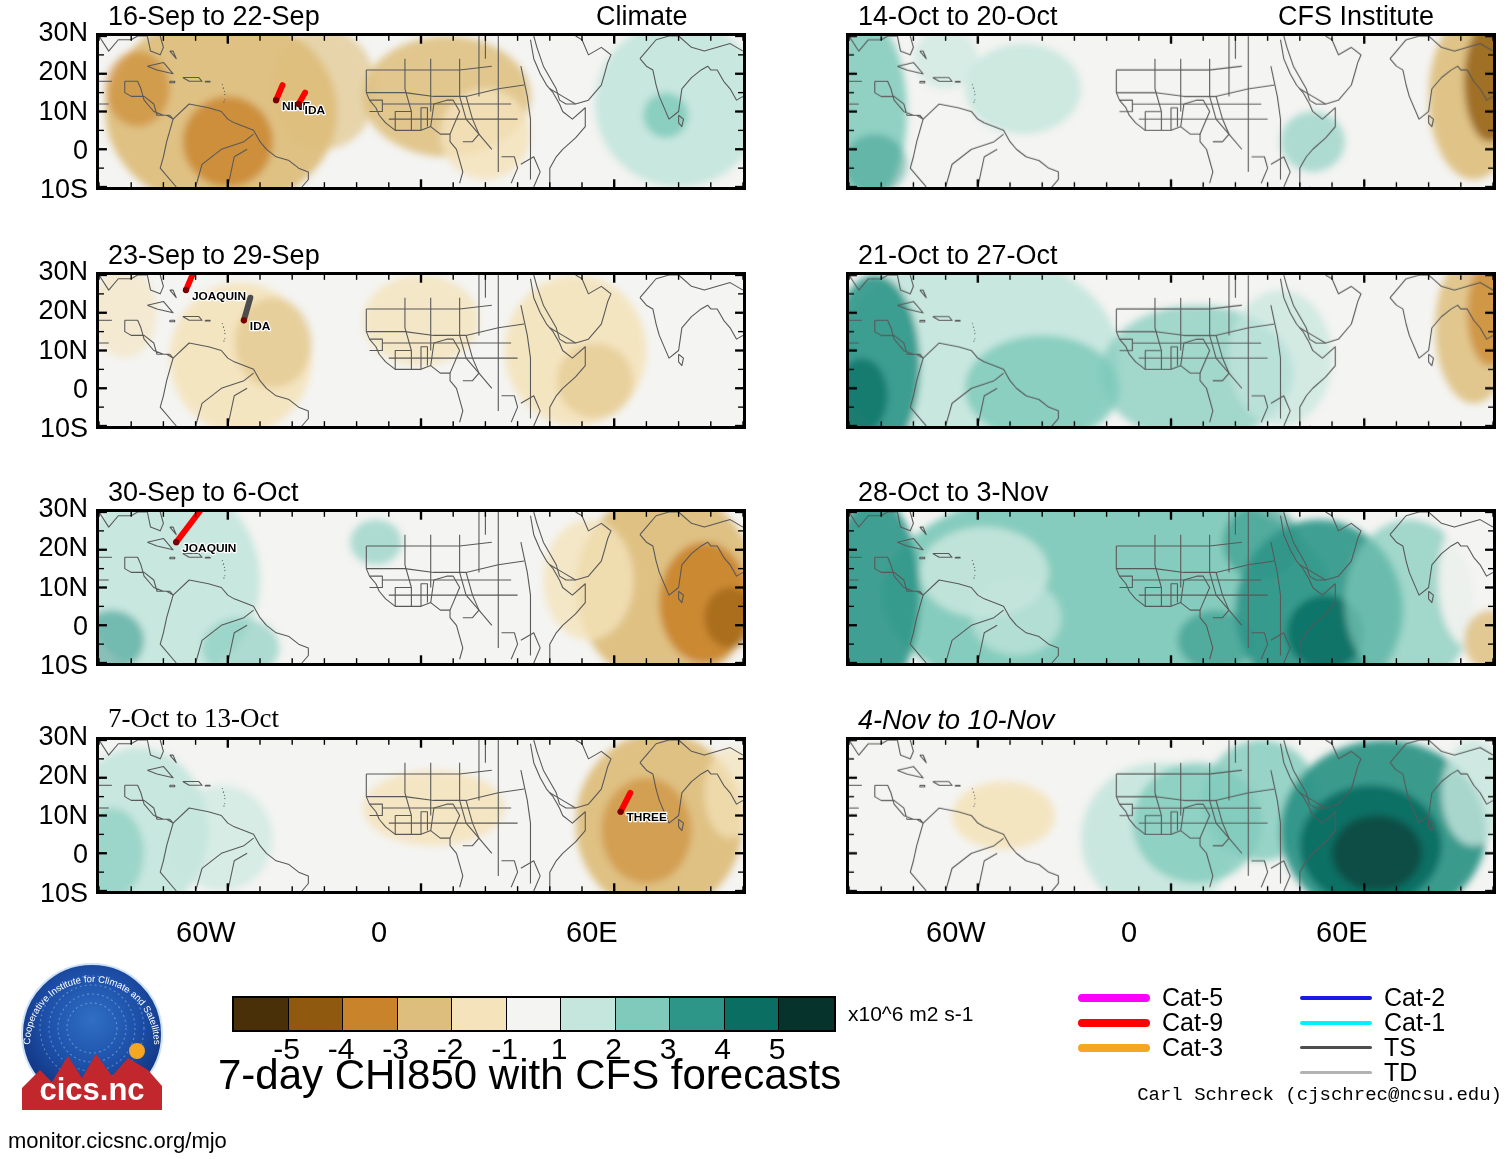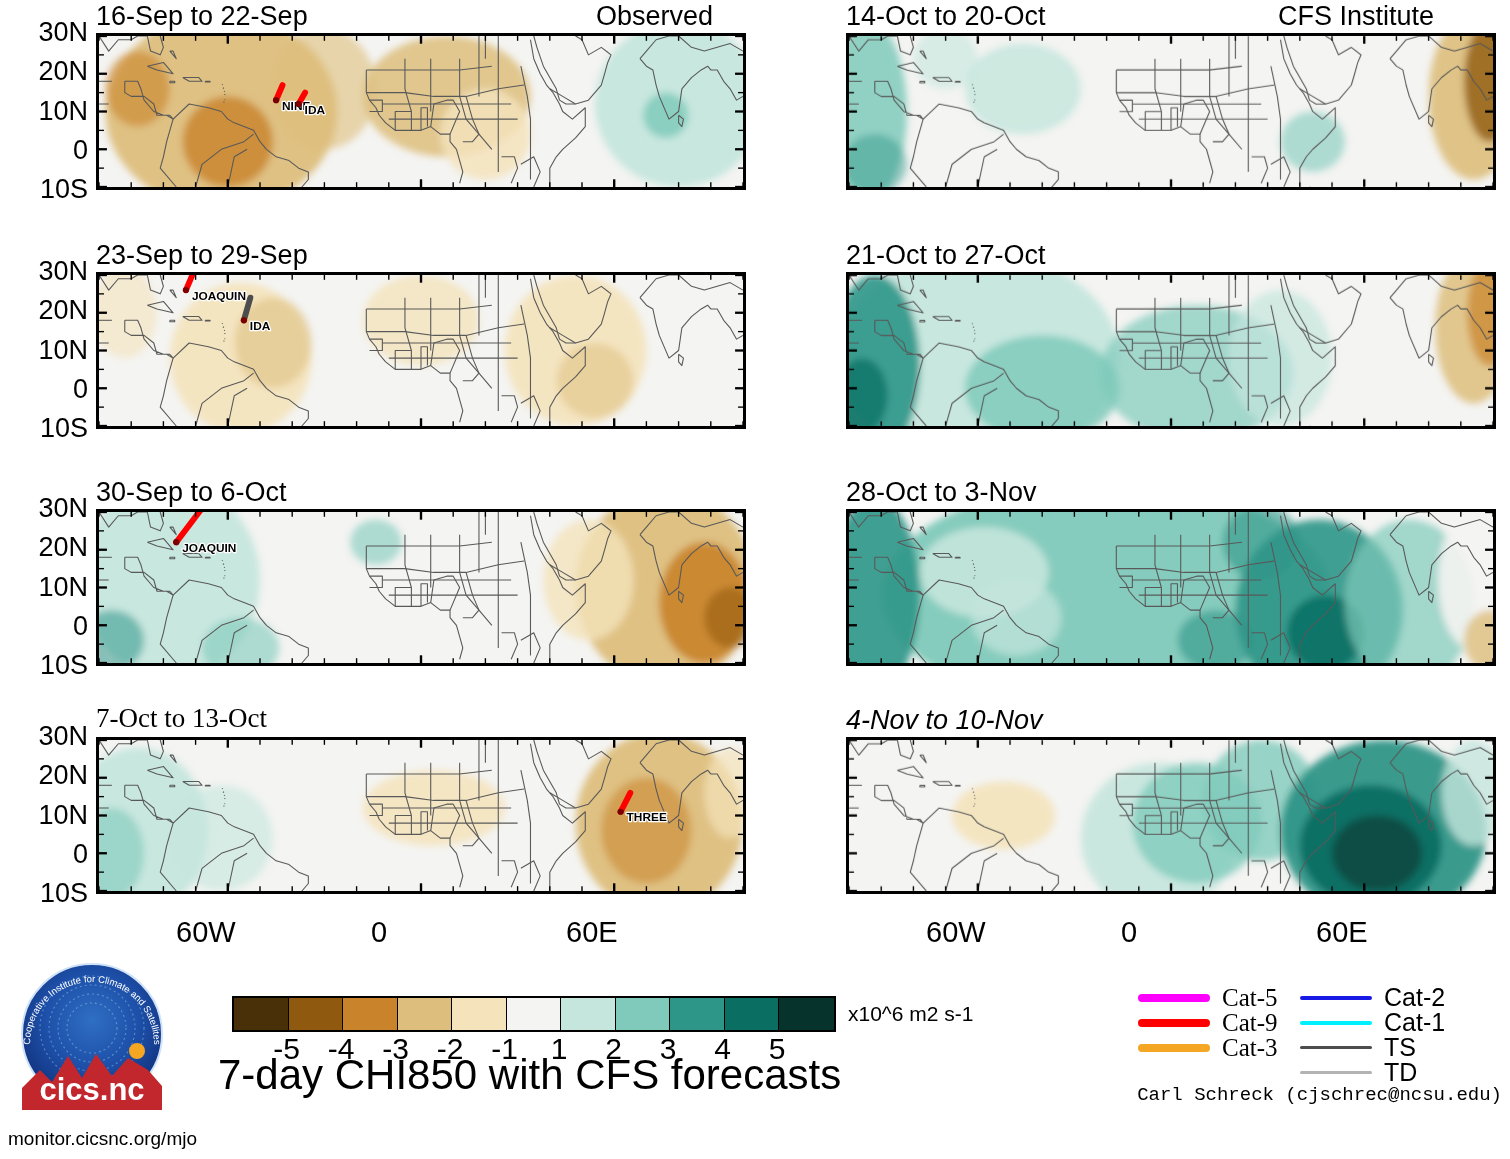--- a/index.html
+++ b/index.html
@@ -1,18 +1,18 @@
 <!DOCTYPE html>
 <html><head>
 <meta charset="utf-8">
 <style>
   html,body{margin:0;padding:0;background:#ffffff;}
   body{width:1510px;height:1159px;position:relative;overflow:hidden;
        font-family:"Liberation Sans","DejaVu Sans",sans-serif;color:#000;}
-  .panel-title{position:absolute;font-size:27px;line-height:27px;color:#000;white-space:nowrap;}
+  .panel-title{position:absolute;font-size:27px;line-height:27px;color:#000;white-space:nowrap;margin-left:12px;}
   .panel-corner{position:absolute;font-size:27px;line-height:27px;color:#000;white-space:nowrap;}
 
   .map-frame{position:absolute;border:3px solid #000;background:#f4f4f2;overflow:hidden;box-sizing:border-box;}
   .map-svg{position:absolute;left:0;top:0;width:100%;height:100%;display:block;}
 
   .ylab{position:absolute;font-size:27px;line-height:27px;text-align:right;white-space:nowrap;}
   .xlab{position:absolute;font-size:29px;line-height:29px;text-align:left;white-space:nowrap;}
 
   
   #colorbar-wrap{position:absolute;left:232px;top:996px;}
@@ -28,35 +28,35 @@
 
   
   .legend-col{position:absolute;}
   .legend-row{display:flex;align-items:center;height:25px;}
   .legend-swatch{width:72px;height:8px;border-radius:5px;margin-right:12px;}
   .legend-swatch.thin{height:4px;border-radius:2px;}
   .legend-swatch.thinner{height:3px;border-radius:2px;}
   .legend-label{font-size:25px;line-height:25px;white-space:nowrap;}
 
   
-  #foot-left{position:absolute;left:8px;top:1128px;font-size:19px;white-space:nowrap;}
+  #foot-left{position:absolute;left:8px;top:1128px;font-size:22px;white-space:nowrap;}
   #foot-right{position:absolute;right:8px;top:1084px;font-size:19px;white-space:nowrap;font-family:Liberation Mono, monospace;}
 
   
   #cics-logo{position:absolute;left:16px;top:958px;width:152px;height:152px;}
 
   .storm-label{font-size:12px;font-weight:bold;font-family:"Liberation Sans",sans-serif;fill:#000;
                paint-order:stroke;stroke:#ffffff;stroke-width:2.5px;stroke-linejoin:round;}
 </style>
 </head>
 <body>
 
 <div id="panels-root">
     <div class="panel-title" style="left: 96px; top: 3px;">16-Sep to 22-Sep</div>
-    <div class="panel-corner" style="left: 596px; top: 3px;">Observed</div>
+    <div class="panel-corner" style="left: 596px; top: 3px;">Climate</div>
     <div class="ylab" style="left: 6px; width: 82px; top: 19px;">30N</div>
     <div class="ylab" style="left: 6px; width: 82px; top: 58.25px;">20N</div>
     <div class="ylab" style="left: 6px; width: 82px; top: 97.5px;">10N</div>
     <div class="ylab" style="left: 6px; width: 82px; top: 136.75px;">0</div>
     <div class="ylab" style="left: 6px; width: 82px; top: 176px;">10S</div>
     <div class="map-frame" style="left: 96px; top: 33px; width: 650px; height: 157px;">
       <svg class="map-svg" viewBox="0 0 650 157" preserveAspectRatio="none">
         <defs>
           <filter id="blur-obs-1" x="-30%" y="-30%" width="160%" height="160%">
             <feGaussianBlur stdDeviation="4"></feGaussianBlur>
@@ -1179,21 +1179,21 @@
       <span style="left: 351.5px;">2</span>
       <span style="left: 406px;">3</span>
       <span style="left: 460.5px;">4</span>
       <span style="left: 515px;">5</span>
     </div>
 </div>
 <div id="cbar-units">x10^6 m2 s-1</div>
 
 <div id="main-title">7-day CHI850 with CFS forecasts</div>
 
-<div class="legend-col" id="legend-left" style="left:1138px;top:985px;font-family:Liberation Serif, serif;">
+<div class="legend-col" id="legend-left" style="left:1078px;top:985px;">
     <div class="legend-row">
       <div class="legend-swatch" style="background: rgb(255, 0, 255);"></div>
       <span class="legend-label">Cat-5</span>
     </div>
     <div class="legend-row">
       <div class="legend-swatch" style="background: rgb(255, 0, 0);"></div>
       <span class="legend-label">Cat-9</span>
     </div>
     <div class="legend-row">
       <div class="legend-swatch" style="background: rgb(245, 166, 35);"></div>

